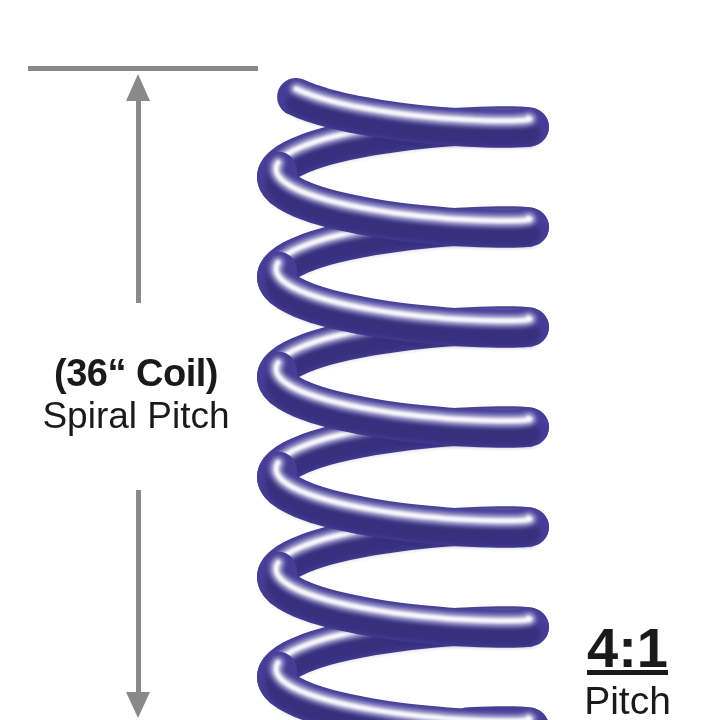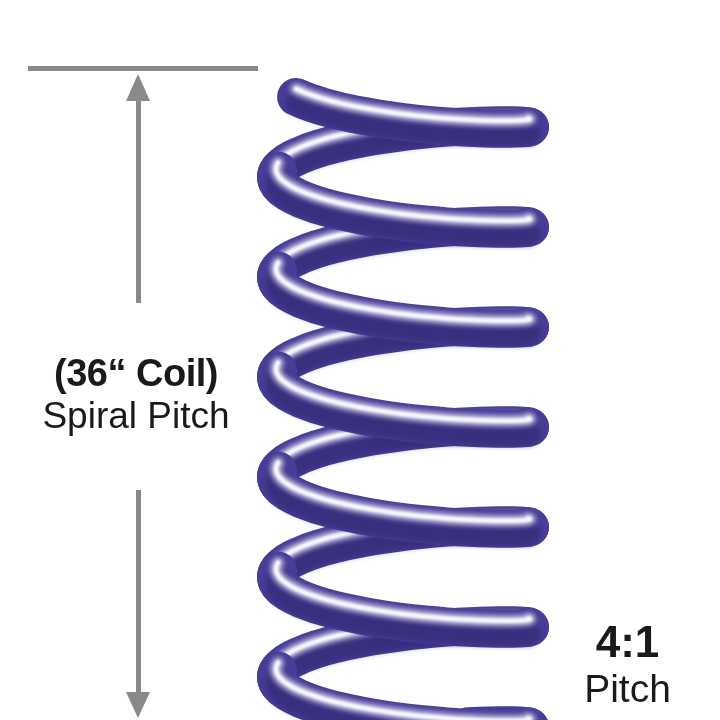--- a/index.html
+++ b/index.html
@@ -41,21 +41,21 @@
     text-align:center;color:var(--text,#1a1a1a);
   }
   .dim-line1{font-size:38px;font-weight:700;letter-spacing:-0.5px;line-height:1.12;}
   .dim-line2{font-size:37px;font-weight:400;line-height:1.1;margin-top:1px;}
 
   
   .pitch-label{
     position:absolute;left:555px;top:620px;width:145px;
     text-align:center;color:var(--text,#1a1a1a);
   }
-  .pitch-ratio{font-size:44px;font-weight:700;line-height:1.0;}
+  .pitch-ratio{font-size:56px;font-weight:700;line-height:1.0;text-decoration:underline;}
   .pitch-word{font-size:39px;font-weight:400;line-height:1.1;margin-top:4px;}
 
   
   #coil{position:absolute;left:240px;top:58px;width:320px;height:662px;}
 </style>
 </head>
 <body>
 
 <div class="stage">
 

